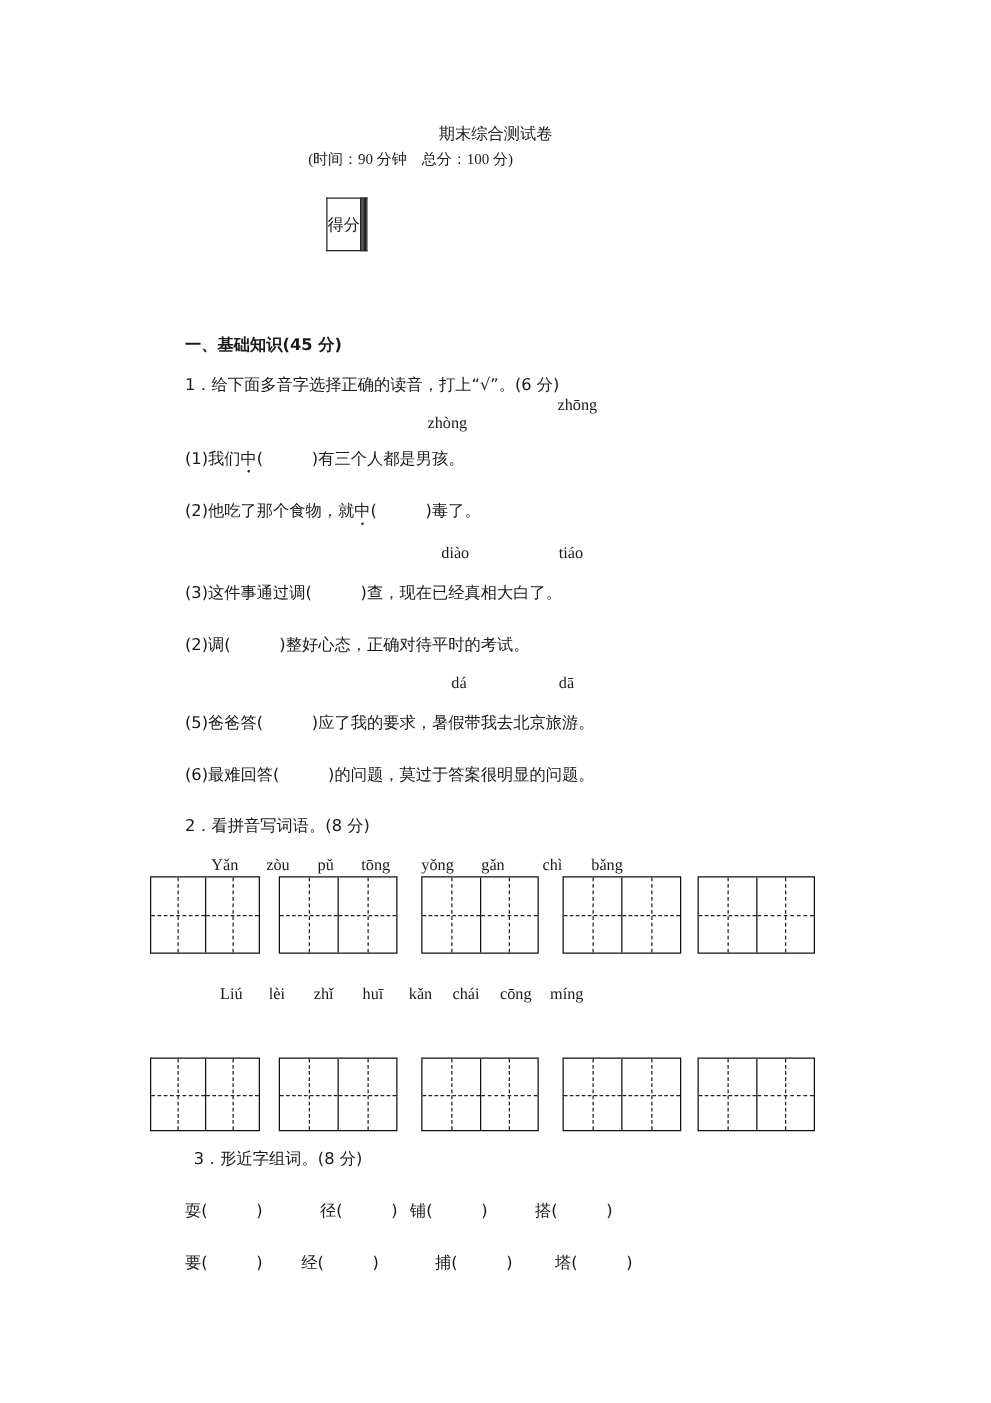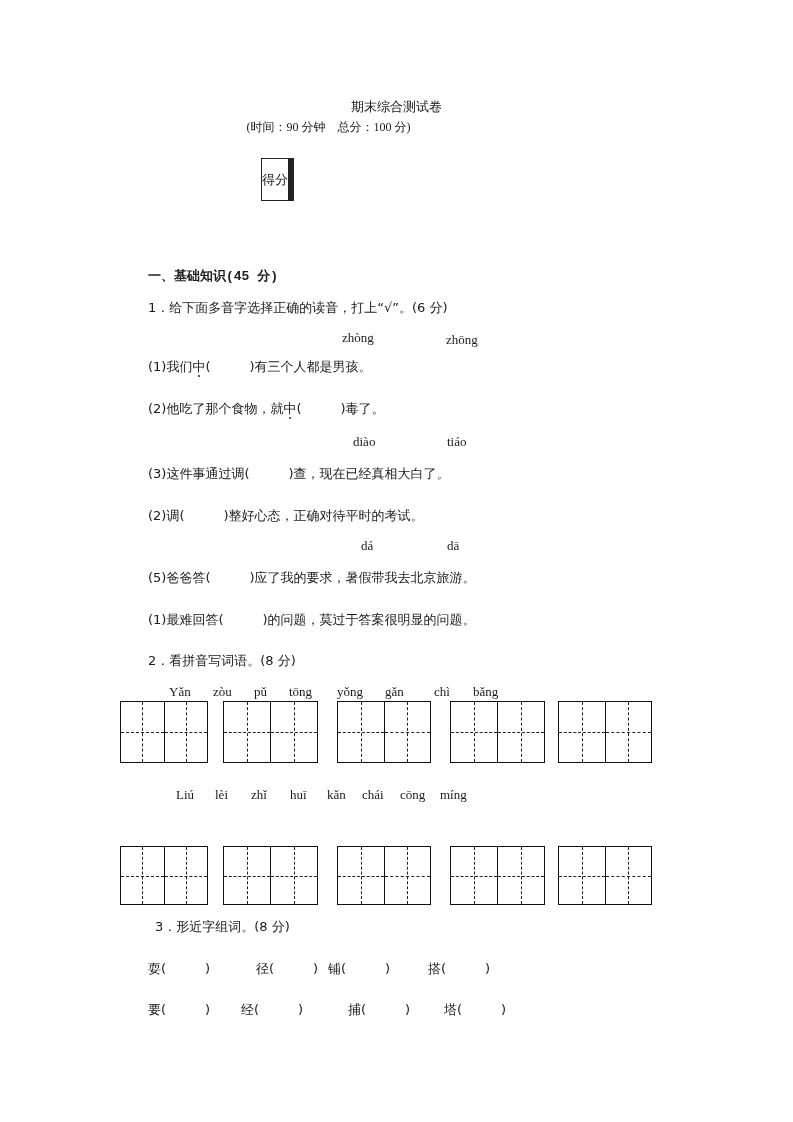--- a/index.html
+++ b/index.html
@@ -32,45 +32,45 @@
     <td>得分</td>
     <td></td>
     <td></td>
     <td></td>
     <td></td>
     <td></td>
   </tr>
 </tbody>
   </table>
 
-<div class="abs txt bold" style="left:148px;top:267px;font-family:Liberation Mono, monospace;">一、基础知识(45 分)</div>
+<div class="abs txt bold" style="left:148px;top:267px;">一、基础知识(45 分)</div>
 
 <div class="abs txt" style="left:148px;top:299px;">1．给下面多音字选择正确的读音，打上“√”。(6 分)</div>
 
 <div class="abs py" style="left:342px;top:330px;">zhòng</div>
-<div class="abs py" style="left:446px;top:332px;">zhōng</div>
+<div class="abs py" style="left:446px;top:316px;">zhōng</div>
 
 <div class="abs txt" style="left:148px;top:358px;">
   <span>(1)我们</span><span class="dot">中</span><span>(　　　)有三个人都是男孩。</span>
 </div>
 <div class="abs txt" style="left:148px;top:400px;">
   <span>(2)他吃了那个食物，就</span><span class="dot">中</span><span>(　　　)毒了。</span>
 </div>
 
 <div class="abs py" style="left:353px;top:434px;">diào</div>
 <div class="abs py" style="left:447px;top:434px;">tiáo</div>
 
 <div class="abs txt" style="left:148px;top:465px;">(3)这件事通过调(　　　)查，现在已经真相大白了。</div>
 <div class="abs txt" style="left:148px;top:507px;">(2)调(　　　)整好心态，正确对待平时的考试。</div>
 
 <div class="abs py" style="left:361px;top:538px;">dá</div>
 <div class="abs py" style="left:447px;top:538px;">dā</div>
 
 <div class="abs txt" style="left:148px;top:569px;">(5)爸爸答(　　　)应了我的要求，暑假带我去北京旅游。</div>
-<div class="abs txt" style="left:148px;top:611px;">(1)最难回答(　　　)的问题，莫过于答案很明显的问题。</div>
+<div class="abs txt" style="left:148px;top:611px;">(6)最难回答(　　　)的问题，莫过于答案很明显的问题。</div>
 
 <div class="abs txt" style="left:148px;top:652px;">2．看拼音写词语。(8 分)</div>
 
 <div class="abs py" style="left:169px;top:684px;">Yǎn</div>
 <div class="abs py" style="left:213px;top:684px;">zòu</div>
 <div class="abs py" style="left:254px;top:684px;">pǔ</div>
 <div class="abs py" style="left:289px;top:684px;text-align:right;">tōng</div>
 <div class="abs py" style="left:337px;top:684px;">yǒng</div>
 <div class="abs py" style="left:385px;top:684px;">gǎn</div>
 <div class="abs py" style="left:434px;top:684px;text-align:right;">chì</div>

